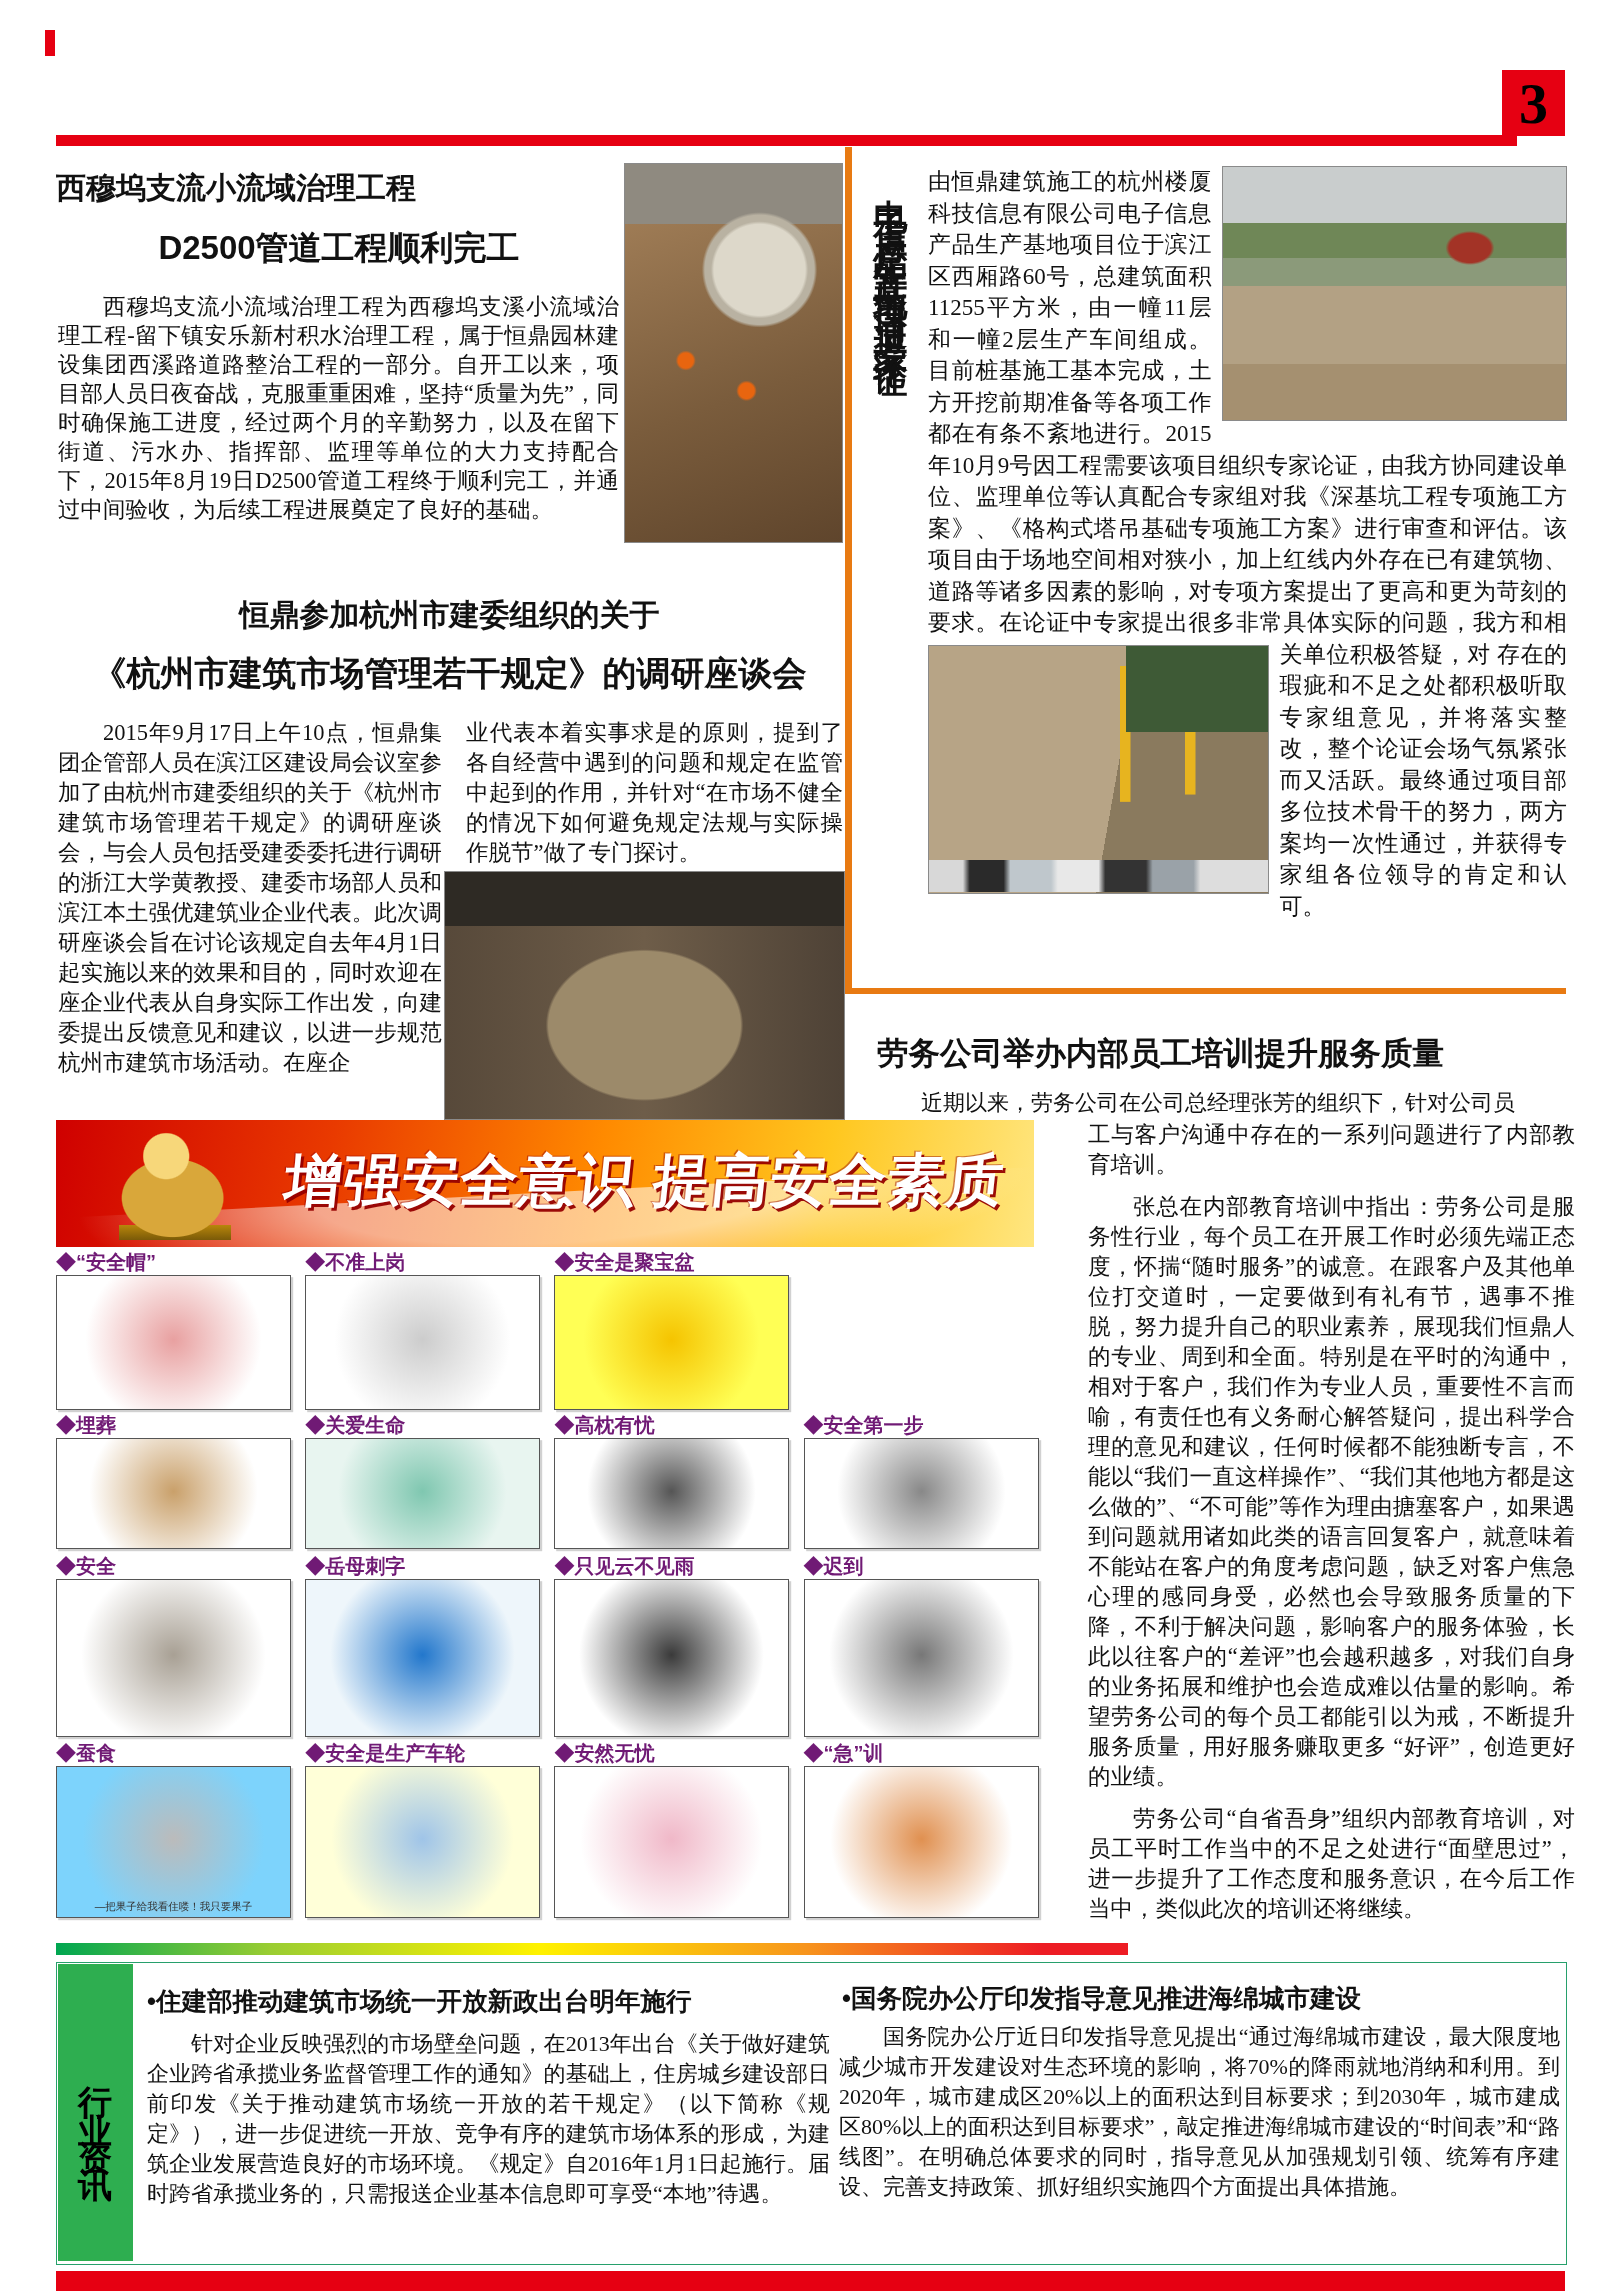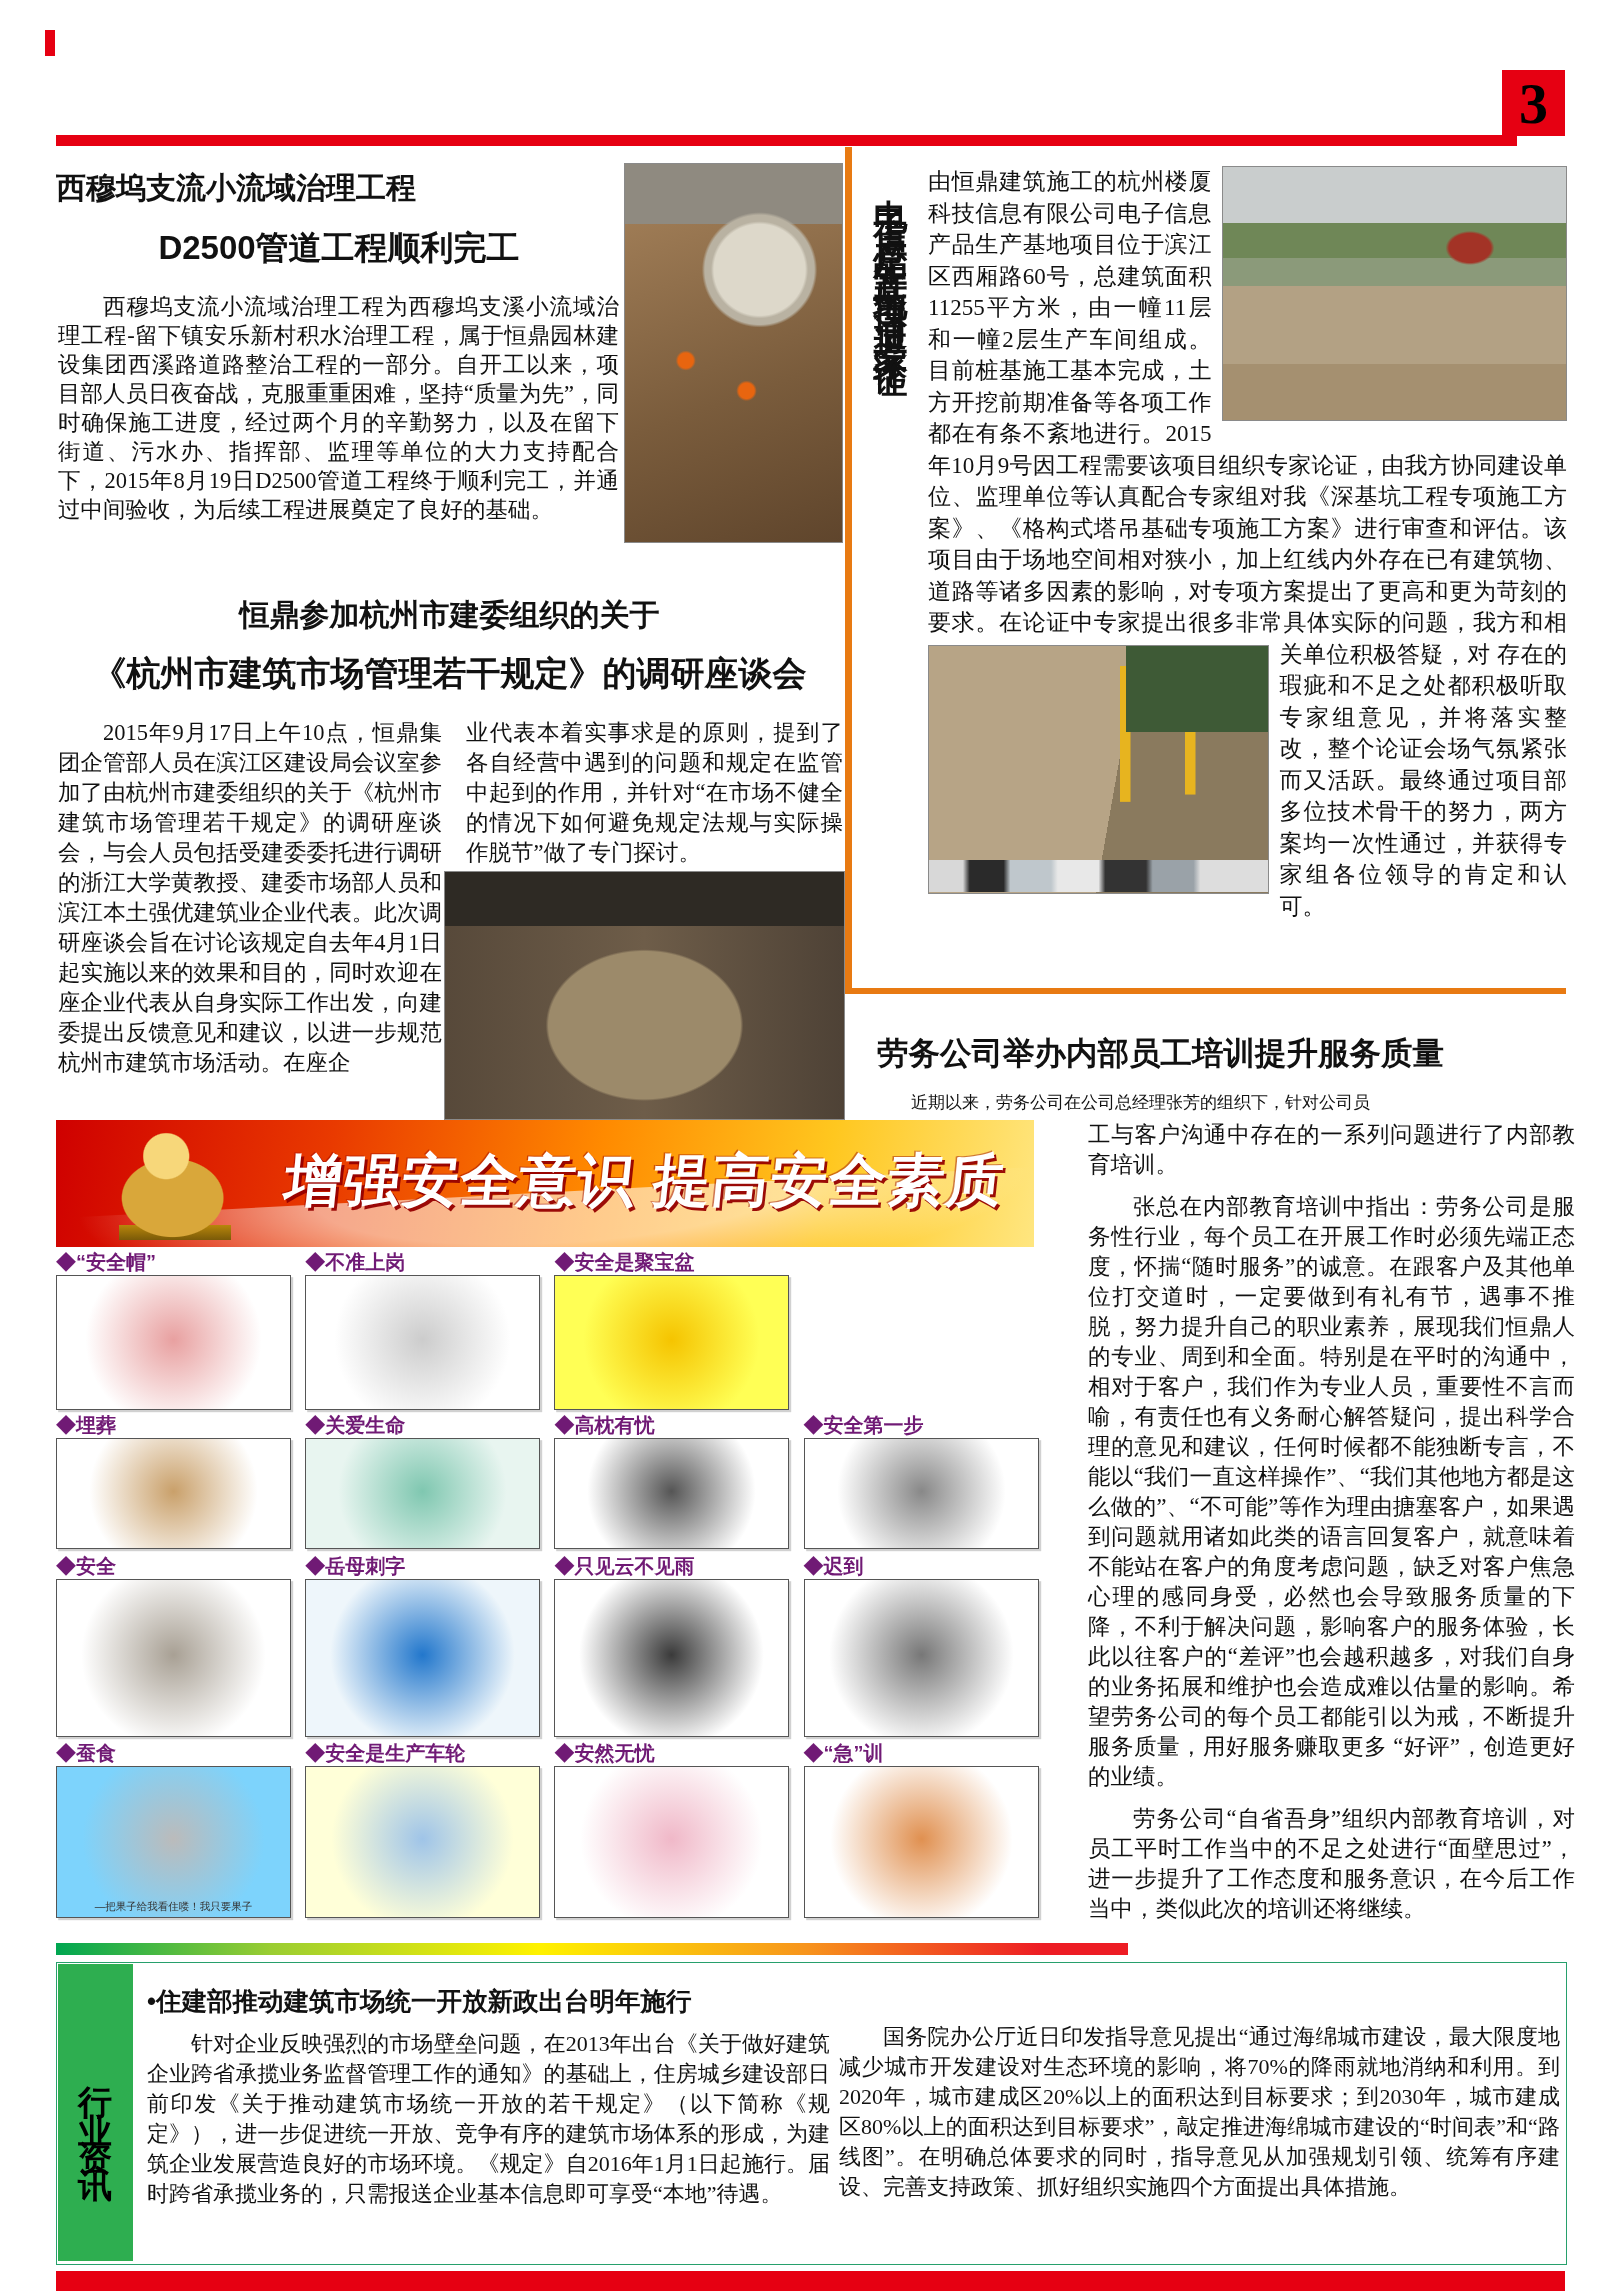--- a/index.html
+++ b/index.html
@@ -61,21 +61,21 @@
       linear-gradient(90deg,#d8d8d8 0 10%,#2a2a2a 12% 22%,#bfc7cc 24% 36%,#e8e8e8 38% 50%,#333 52% 64%,#9aa2a8 66% 78%,#ddd 80% 94%),
       linear-gradient(#e7b41f,#e7b41f),
       linear-gradient(#e7b41f,#e7b41f),
       linear-gradient(100deg, #b7a486 0 55%, #8a7a5e 55%);
     background-size:100% 35%, 100% 13%, 10.5px 55%, 10.5px 48%, 100% 100%;
     background-position:top, bottom, 58% 18%, 78% 24%, 0 0;
     background-repeat:no-repeat;}
 
   
   .lt{left:877px;top:1033px;width:689px;font:bold 31.5px "Liberation Sans",sans-serif;}
-  .lp1{left:877px;top:1088px;width:689px;font-size:17px;line-height:30px;text-indent:2em;}
+  .lp1{left:877px;top:1088px;width:689px;font-size:22px;line-height:30px;text-indent:2em;}
   .lrest{left:1088px;top:1120px;width:487px;font-size:22.5px;line-height:30px;text-align:justify;}
   .lrest p{margin:0 0 0 0;}
   .lrest p + p{margin-top:12px;text-indent:2em;}
 
   
   .banner{left:56px;top:1120px;width:978px;height:127px;overflow:hidden;
     background:linear-gradient(100deg,#cf0000 0%,#e93a00 28%,#ff8a00 55%,#ffc71f 78%,#ffe680 100%);}
   .banner-swoosh{position:absolute;left:-60px;top:72px;width:1124px;height:120px;
     background:radial-gradient(ellipse at 50% 0%, rgba(255,255,255,.55) 0 30%, rgba(255,255,255,0) 60%);
     transform:rotate(-3deg);}
@@ -283,17 +283,18 @@
         <div class="cbotcap"></div>
       </div>
     </div>
   </div>
 
   <div class="abs gbar"></div>
   <div class="abs bbox"></div>
   <div class="abs glabel">行业资讯</div>
   <div class="abs ind-lt">•住建部推动建筑市场统一开放新政出台明年施行</div>
   <div class="abs ind-lb">针对企业反映强烈的市场壁垒问题，在2013年出台《关于做好建筑企业跨省承揽业务监督管理工作的通知》的基础上，住房城乡建设部日前印发《关于推动建筑市场统一开放的若干规定》（以下简称《规定》），进一步促进统一开放、竞争有序的建筑市场体系的形成，为建筑企业发展营造良好的市场环境。《规定》自2016年1月1日起施行。届时跨省承揽业务的，只需报送企业基本信息即可享受“本地”待遇。</div>
+  <div class="abs ind-rt">•国务院办公厅印发指导意见推进海绵城市建设</div>
   <div class="abs ind-rb">国务院办公厅近日印发指导意见提出“通过海绵城市建设，最大限度地减少城市开发建设对生态环境的影响，将70%的降雨就地消纳和利用。到2020年，城市建成区20%以上的面积达到目标要求；到2030年，城市建成区80%以上的面积达到目标要求”，敲定推进海绵城市建设的“时间表”和“路线图”。在明确总体要求的同时，指导意见从加强规划引领、统筹有序建设、完善支持政策、抓好组织实施四个方面提出具体措施。</div>
   <div class="abs redbar"></div>
 
 </div>
 
 
 </body></html>

